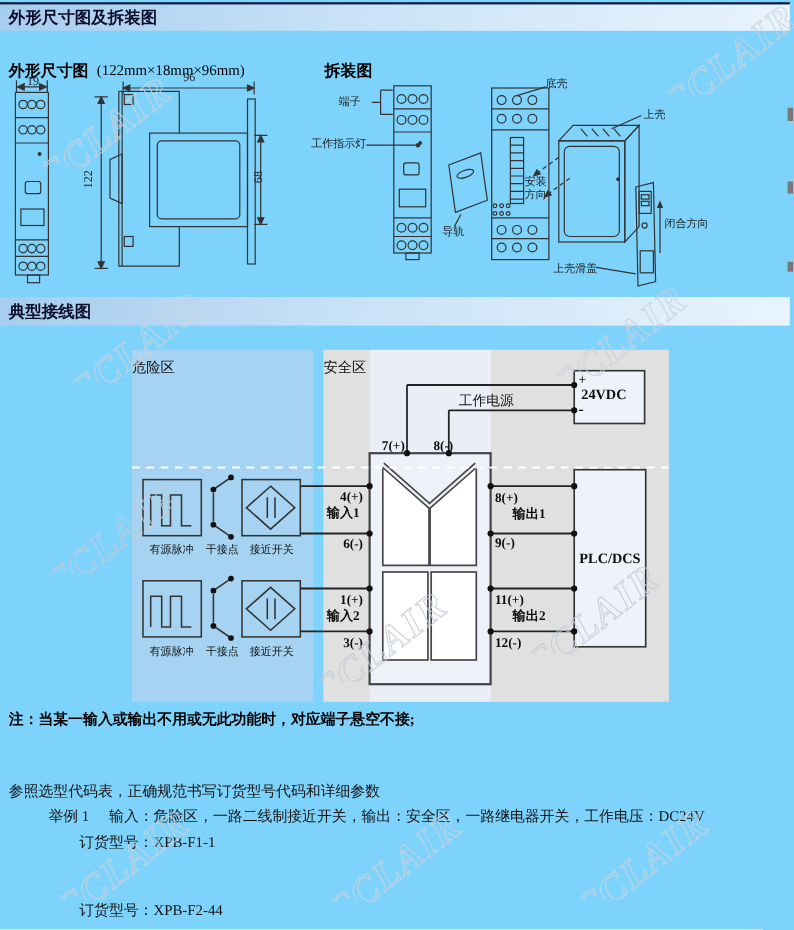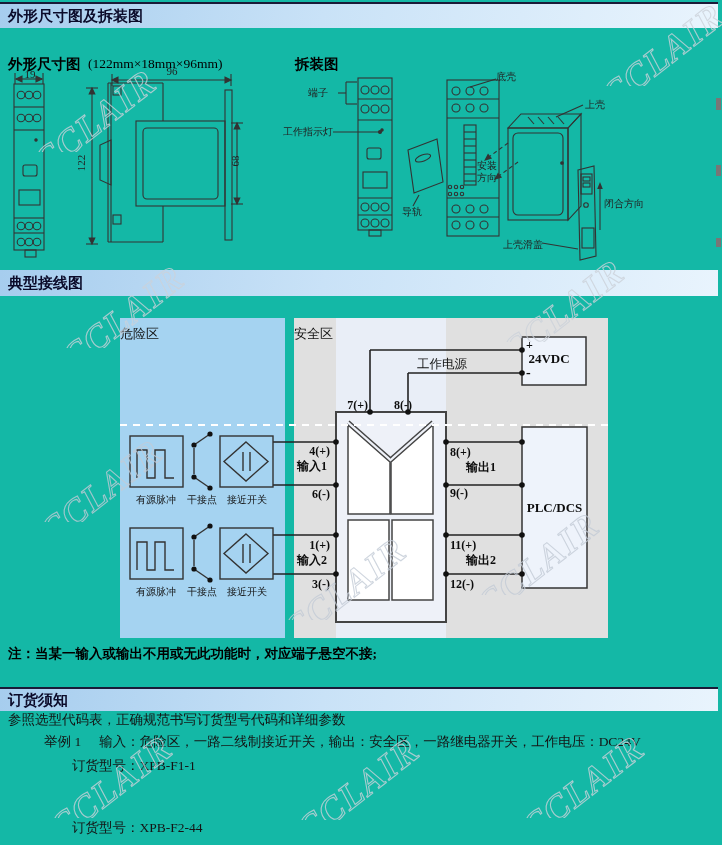--- a/index.html
+++ b/index.html
@@ -1,16 +1,16 @@
 <!DOCTYPE html>
 <html><head>
 <meta charset="utf-8">
 <style>
   html,body{margin:0;padding:0;background:#fff;}
-  .page{position:relative;width:722px;height:845px;background:#14b8a6;overflow:hidden;
+  .page{position:relative;width:722px;height:845px;background:#7dd3fc;overflow:hidden;
         font-family:"Liberation Serif",serif;color:#111;}
   .bar{position:absolute;left:0;width:718px;height:26px;display:flex;align-items:center;
        padding-left:8px;box-sizing:border-box;
        background:linear-gradient(100deg,#a6cdee 0%,#c9e2f7 45%,#e9f4fd 100%);
        font:bold 15px "Liberation Sans",sans-serif;color:#0b0b2a;}
   .bar.topline{border-top:2px solid #1a1a38;}
   .abs{position:absolute;}
   .sub-bold{position:absolute;font:bold 14.5px "Liberation Sans",sans-serif;color:#000;white-space:nowrap;}
   .sub-ser{position:absolute;font:13.5px "Liberation Serif",serif;color:#000;white-space:nowrap;}
   .dim-num{position:absolute;font:11px "Liberation Serif",serif;color:#222;text-align:center;}
@@ -349,23 +349,20 @@
     <div class="sl" style="left:61px;top:175px;width:42px;">干接点</div>
     <div class="sl" style="left:97px;top:175px;width:60px;">接近开关</div>
 
     <div class="sl" style="left:4px;top:267px;width:64px;">有源脉冲</div>
     <div class="sl" style="left:61px;top:267px;width:42px;">干接点</div>
     <div class="sl" style="left:97px;top:267px;width:60px;">接近开关</div>
   </div>
 
   <div class="note">注：当某一输入或输出不用或无此功能时，对应端子悬空不接;</div>
 
-  <div class="bar topline" style="top:687px;height:24px;">
-    <span>订货须知</span>
-  </div>
 
   <div class="ord" style="left:8px;top:711px;">参照选型代码表，正确规范书写订货型号代码和详细参数</div>
   <div class="ord" style="left:8px;top:733px;margin-left:36px;">
     <span>举例 1</span><span class="ex-desc">输入：危险区，一路二线制接近开关，输出：安全区，一路继电器开关，工作电压：DC24V</span>
   </div>
   <div class="ord" style="left:72px;top:757px;">订货型号：XPB-F1-1</div>
   <div class="ord" style="left:72px;top:819px;">订货型号：XPB-F2-44</div>
 
   <svg class="wm" style="left:12px;top:72px;" width="190" height="80">
       <g transform="rotate(-38 95 40)">

